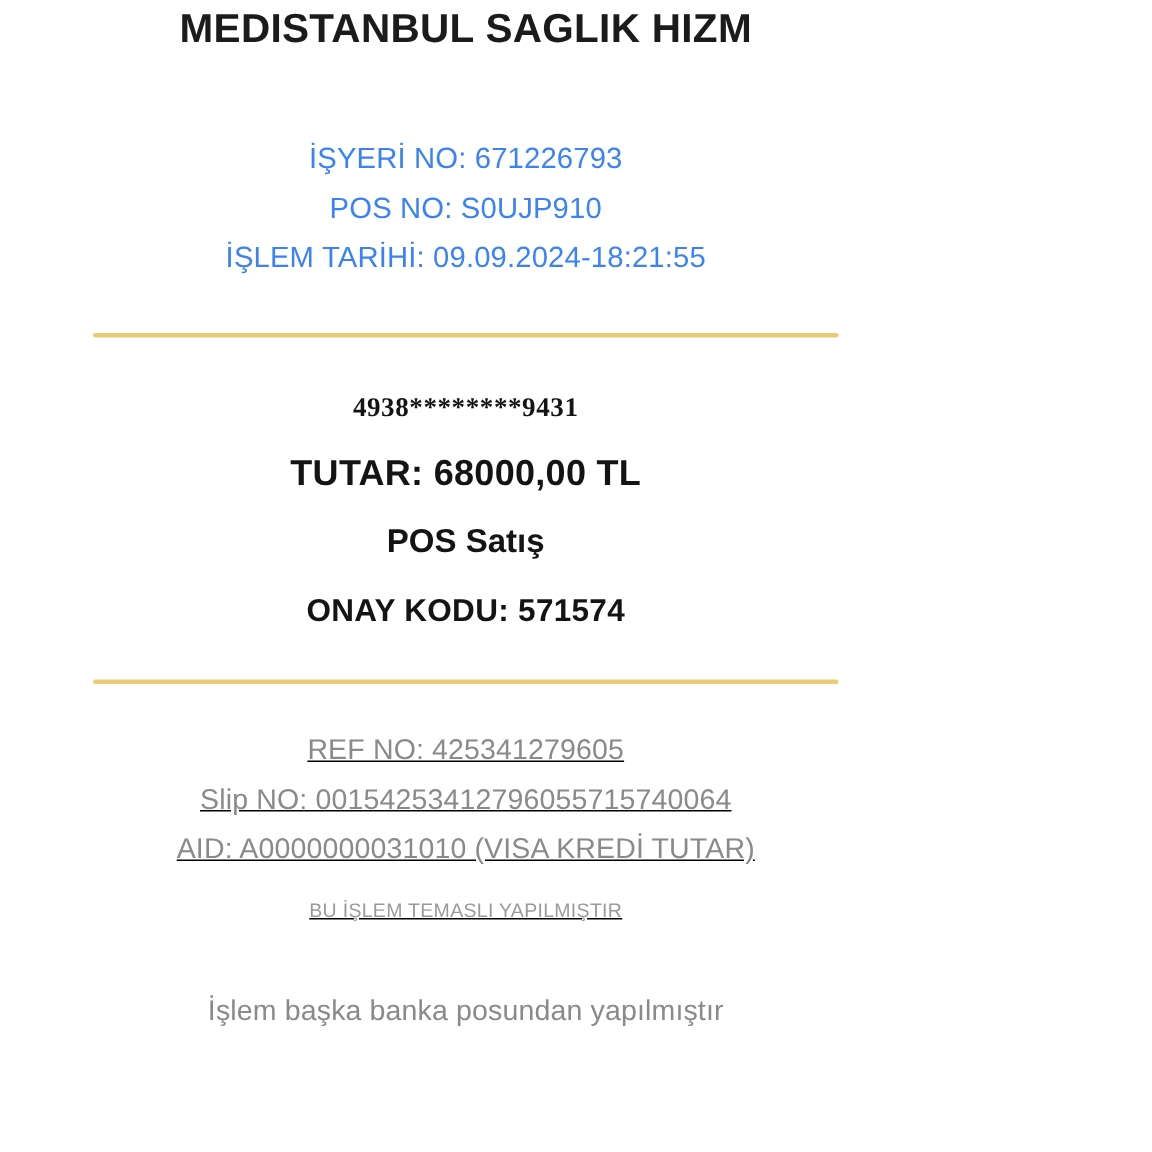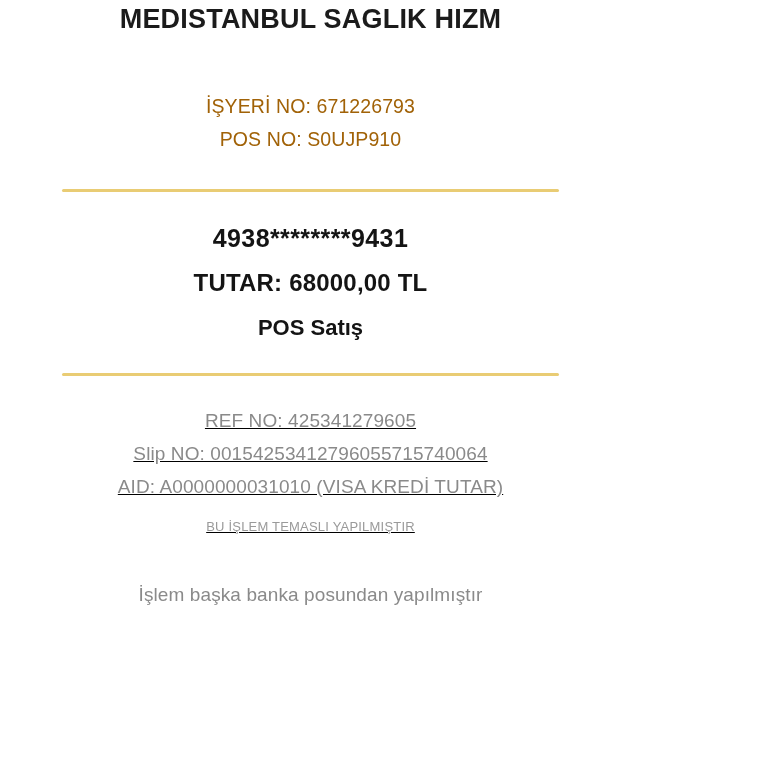--- a/index.html
+++ b/index.html
@@ -38,21 +38,21 @@
     line-height: 34px;
   }
 
   
   .meta-block {
     margin-top: 54px;
     text-align: center;
   }
   .meta-line {
     font-size: 19.5px;
-    color: #a16207;
+    color: #3b82f6;
     line-height: 33px;
     letter-spacing: 0.1px;
     white-space: nowrap;
   }
 
   
   .divider {
     width: 497px;
     height: 3px;
     background: #e9cc74;
@@ -69,23 +69,24 @@
   .txn-block {
     margin-top: 24px;
     text-align: center;
   }
   .txn-line {
     font-weight: bold;
     color: #141414;
     white-space: nowrap;
   }
   .txn-card {
-    font-size: 25px;
+    font-size: 18px;
     line-height: 44px;
     letter-spacing: 0.4px;
+    font-family: Liberation Serif, serif;
   }
   .txn-amount {
     font-size: 24px;
     line-height: 45px;
     letter-spacing: 0.2px;
   }
   .txn-type {
     font-size: 22px;
     line-height: 46px;
   }
@@ -136,28 +137,30 @@
 </head>
 <body>
 
 <div class="receipt">
 
   <h1 class="merchant-title">MEDISTANBUL SAGLIK HIZM</h1>
 
   <div class="meta-block">
     <div class="meta-line">İŞYERİ NO: 671226793</div>
     <div class="meta-line">POS NO: S0UJP910</div>
+    <div class="meta-line">İŞLEM TARİHİ: 09.09.2024-18:21:55</div>
   </div>
 
   <div class="divider divider-top"></div>
 
   <div class="txn-block">
     <div class="txn-line txn-card">4938********9431</div>
     <div class="txn-line txn-amount">TUTAR: 68000,00 TL</div>
     <div class="txn-line txn-type">POS Satış</div>
+    <div class="txn-line txn-approval">ONAY KODU: 571574</div>
   </div>
 
   <div class="divider divider-bottom"></div>
 
   <div class="ref-block">
     <div class="ref-line">REF NO: 425341279605</div>
     <div class="ref-line">Slip NO: 00154253412796055715740064</div>
     <div class="ref-line">AID: A0000000031010 (VISA KREDİ TUTAR)</div>
     <div class="contactless-note">BU İŞLEM TEMASLI YAPILMIŞTIR</div>
   </div>

